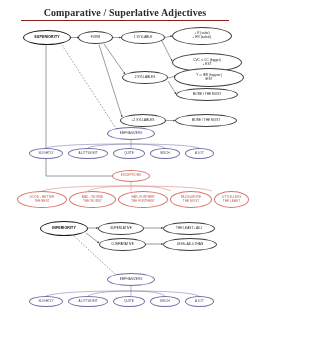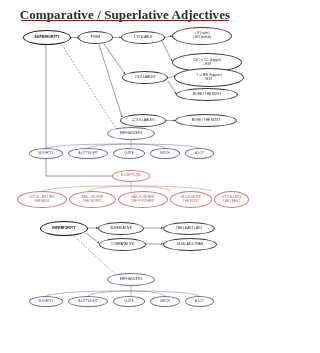--- a/index.html
+++ b/index.html
@@ -10,21 +10,21 @@
     overflow:hidden;
     position:relative;
   }
   #stage{position:absolute;left:0;top:0;width:250px;height:353px;}
   svg#wires{position:absolute;left:0;top:0;width:250px;height:353px;pointer-events:none;}
 
   .title{
     position:absolute;left:0;top:7px;width:250px;
     text-align:center;
     font-family:"Liberation Serif", serif;
-    font-size:13px;
+    font-size:10px;
     font-weight:bold;
     color:#2b2b2b;
     letter-spacing:.1px;
     white-space:nowrap;
   }
   .title-rule{
     position:absolute;left:21px;top:19.5px;width:208px;height:1.6px;
     background:#8a1c1c;
   }
 

